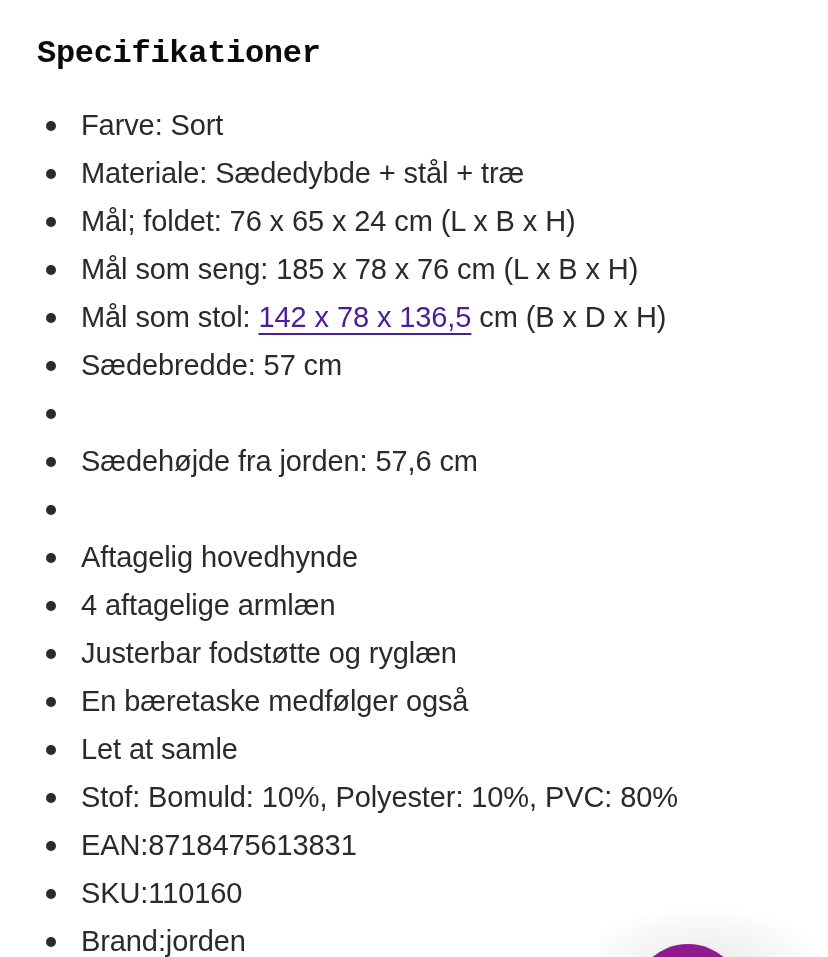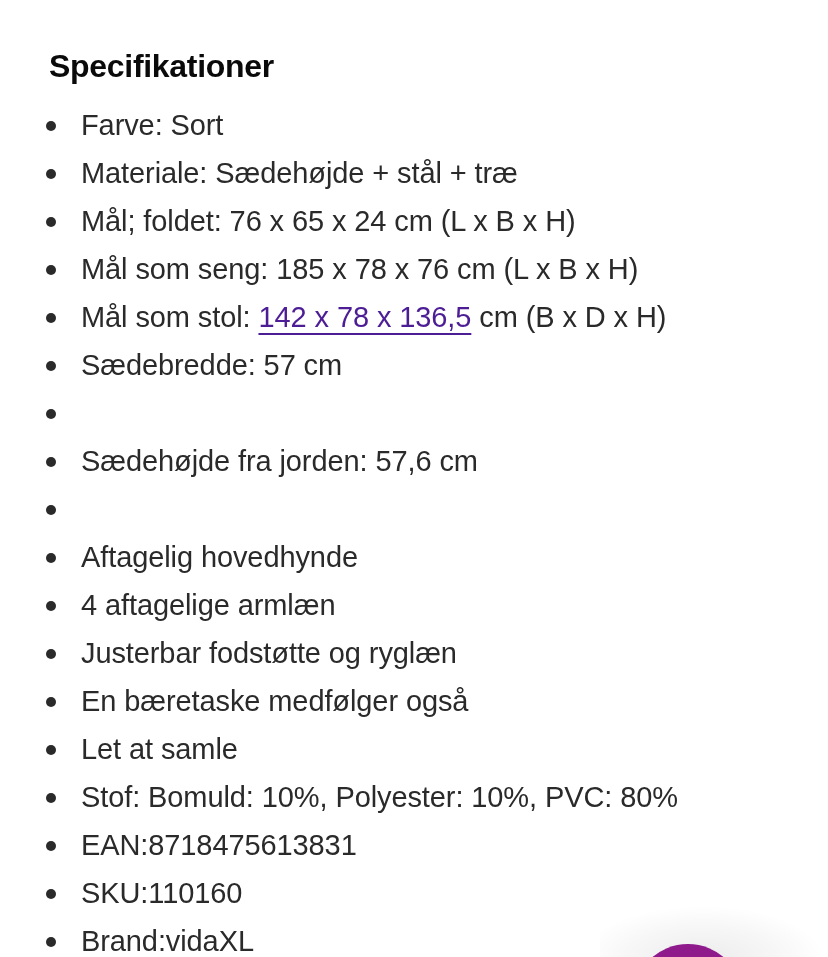--- a/index.html
+++ b/index.html
@@ -12,26 +12,27 @@
     }
     body {
       position: relative;
       font-family: "Liberation Sans", "DejaVu Sans", sans-serif;
       color: #1f1f1f;
     }
     .heading {
       position: absolute;
       left: 33px;
       top: 28px;
-      margin: 16px;
+      margin: 4px;
       font-size: 32px;
       font-weight: bold;
       color: #0a0a0a;
       letter-spacing: -0.3px;
       line-height: 44px;
+      font-family: Liberation Mono, monospace;
     }
     .spec-list {
       position: absolute;
       left: 0;
       top: 101px;
       margin: 0;
       padding: 0;
       list-style: none;
       width: 828px;
     }
@@ -84,21 +85,21 @@
 
 <h2 class="heading">Specifikationer</h2>
 
 <ul class="spec-list">
   <li class="spec-item">
     <span class="bullet"></span>
     <span>Farve: Sort</span>
   </li>
   <li class="spec-item">
     <span class="bullet"></span>
-    <span>Materiale: Sædehøjde + stål + træ</span>
+    <span>Materiale: Sædedybde + stål + træ</span>
   </li>
   <li class="spec-item">
     <span class="bullet"></span>
     <span>Mål; foldet: 76 x 65 x 24 cm (L x B x H)</span>
   </li>
   <li class="spec-item">
     <span class="bullet"></span>
     <span>Mål som seng: 185 x 78 x 76 cm (L x B x H)</span>
   </li>
   <li class="spec-item">
@@ -146,18 +147,18 @@
   <li class="spec-item">
     <span class="bullet"></span>
     <span>EAN:8718475613831</span>
   </li>
   <li class="spec-item">
     <span class="bullet"></span>
     <span>SKU:110160</span>
   </li>
   <li class="spec-item">
     <span class="bullet"></span>
-    <span>Brand:vidaXL</span>
+    <span>Brand:jorden</span>
   </li>
 </ul>
 
 <div class="fab-shadow"></div>
 <div class="fab"></div>
 
 </body></html>

